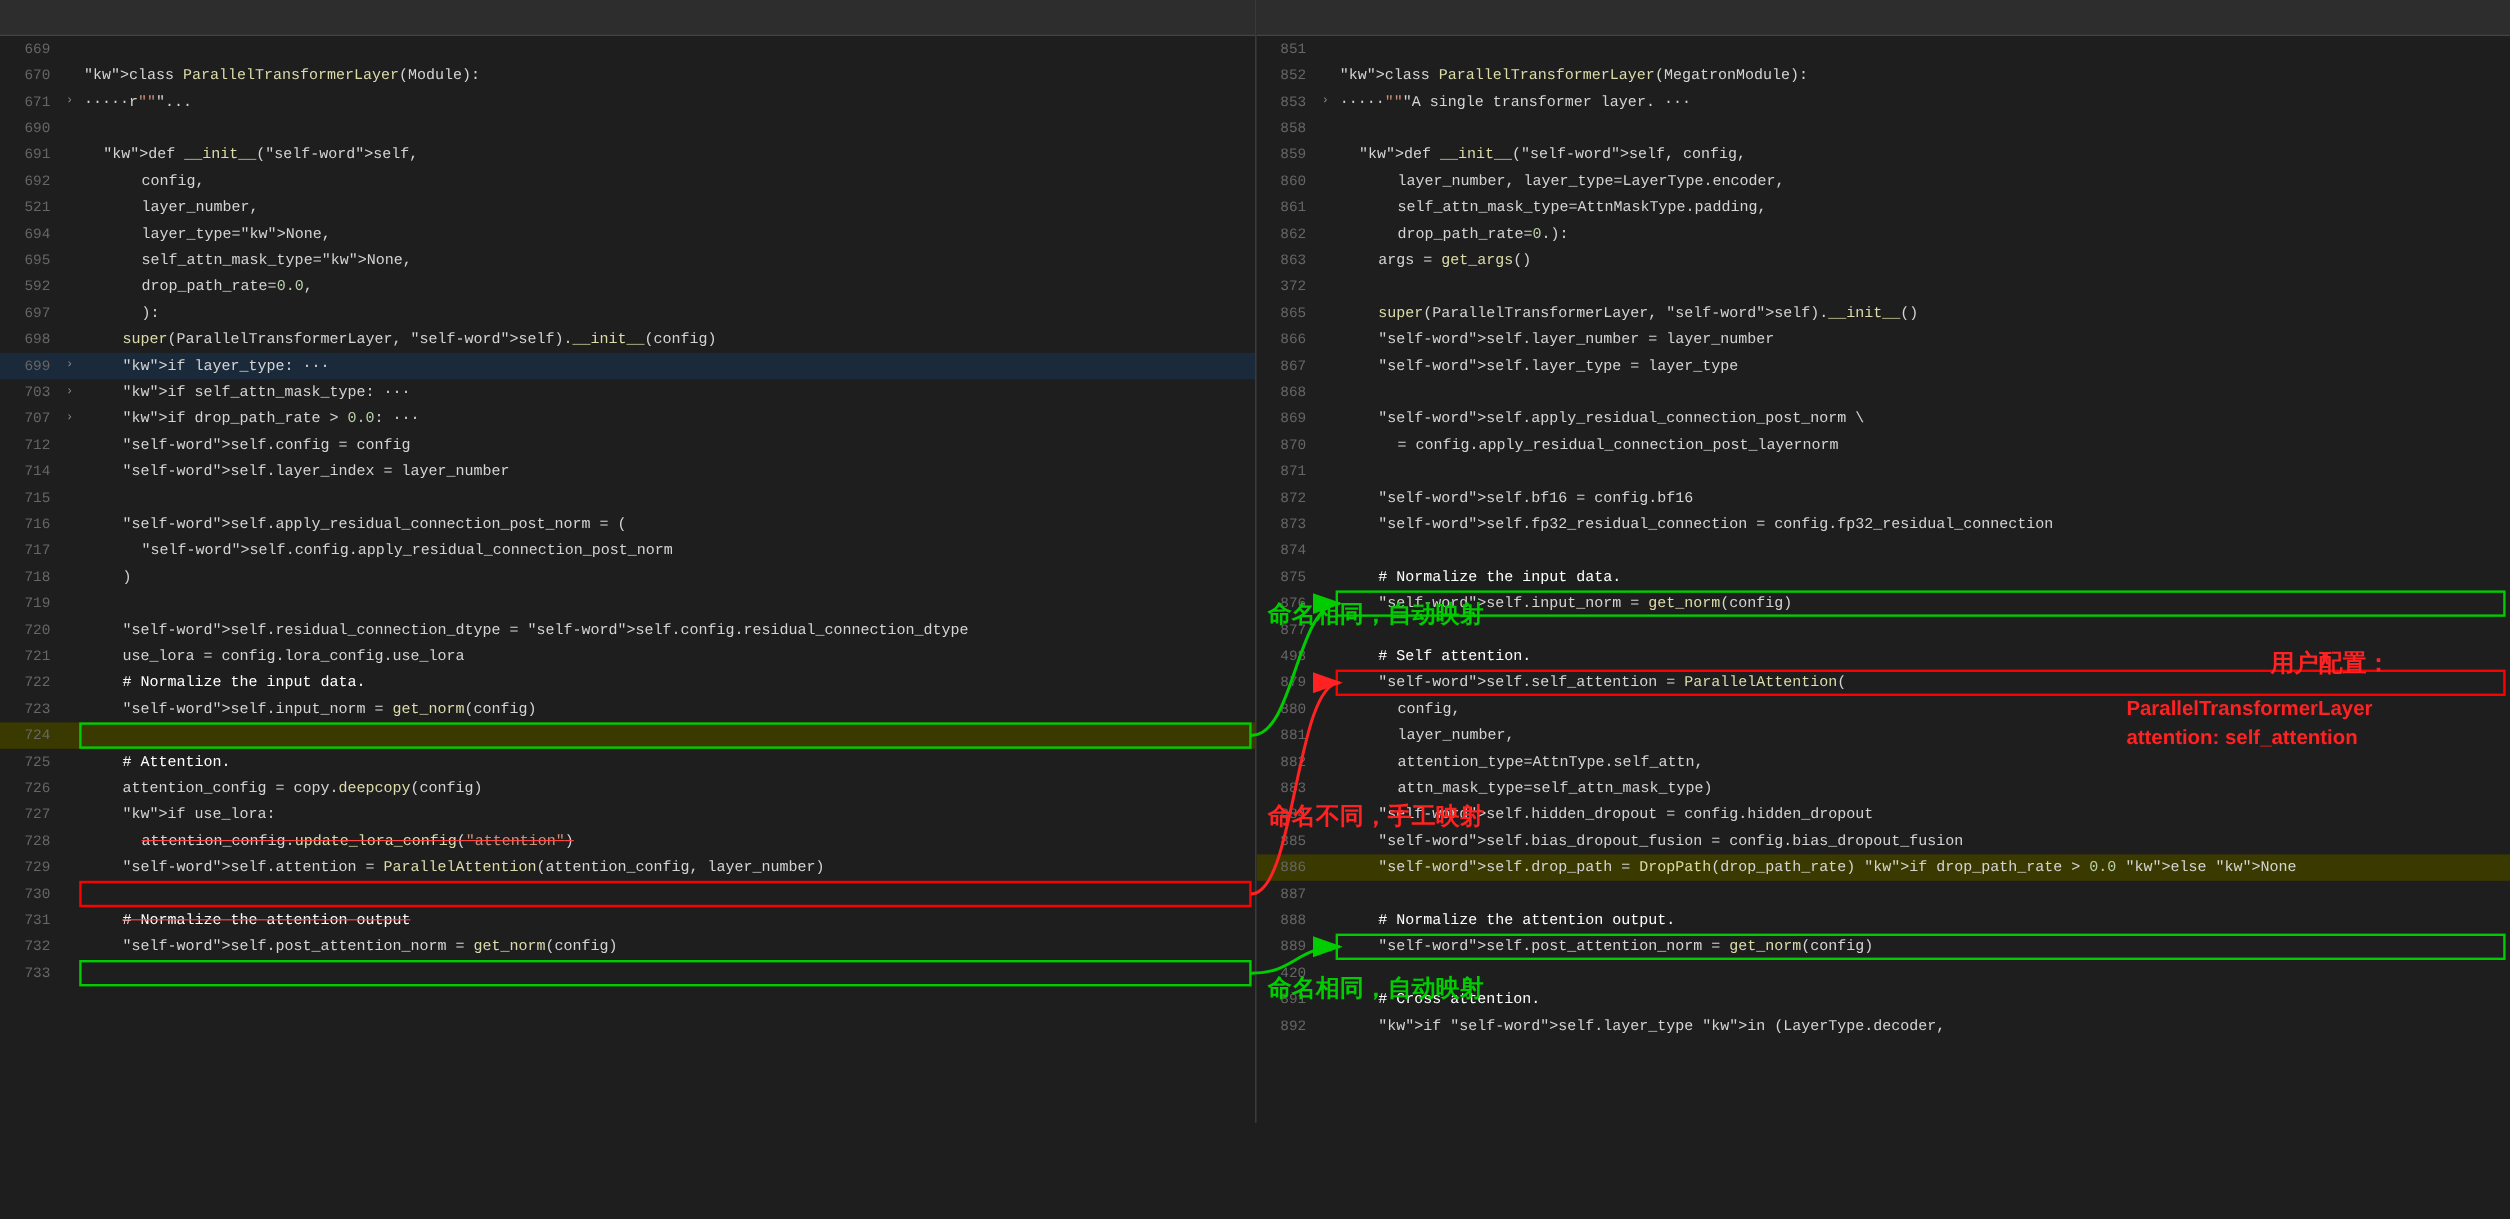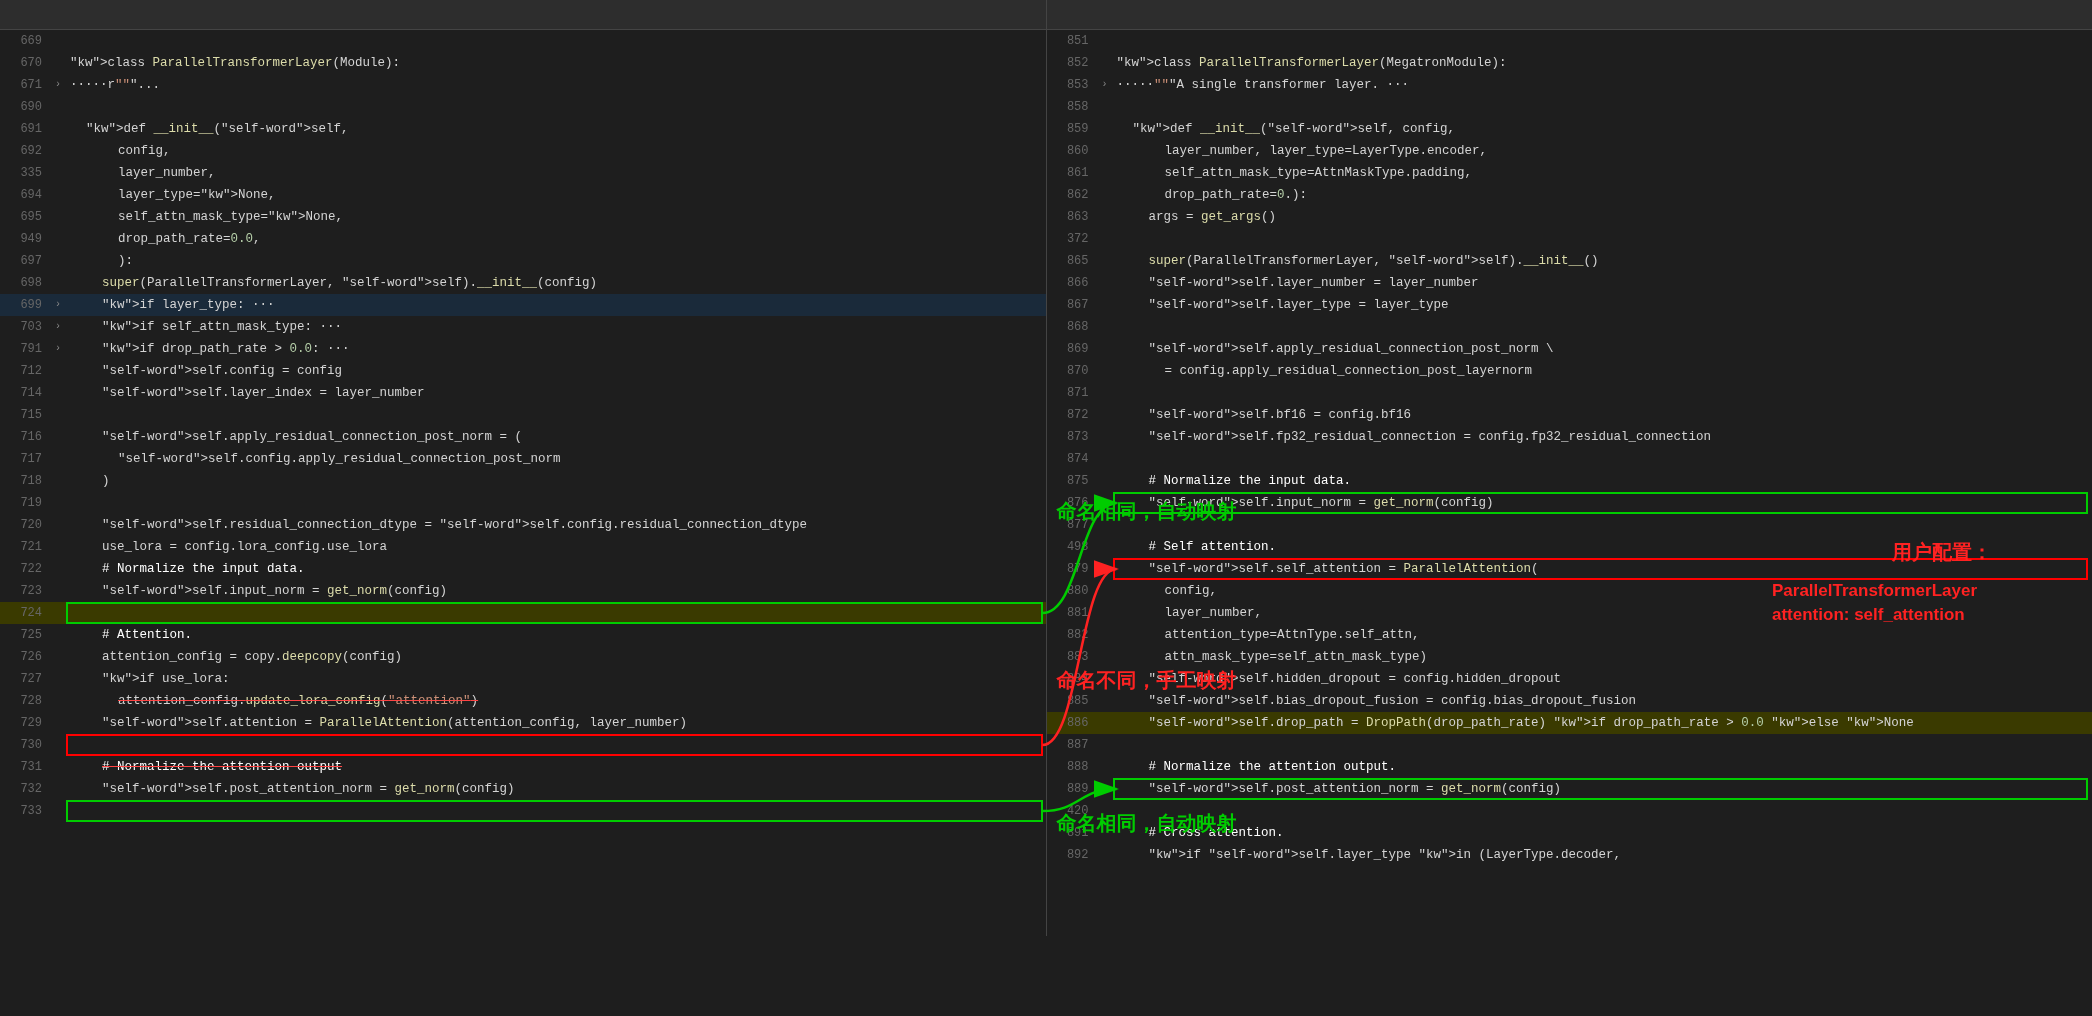--- a/index.html
+++ b/index.html
@@ -141,36 +141,36 @@
             <span class="line-num">691</span>
             <span class="fold-arrow"></span>
             <span class="code-content" style="padding-left: 20px;"><span class="&lt;span">"kw"</span>&gt;def <span class="fn">__init__</span>(<span class="&lt;span">"self-word"</span>&gt;self,</span>
           </div>
           <div class="code-line">
             <span class="line-num">692</span>
             <span class="fold-arrow"></span>
             <span class="code-content" style="padding-left: 52px;">config,</span>
           </div>
           <div class="code-line">
-            <span class="line-num">335</span>
+            <span class="line-num">521</span>
             <span class="fold-arrow"></span>
             <span class="code-content" style="padding-left: 52px;">layer_number,</span>
           </div>
           <div class="code-line">
             <span class="line-num">694</span>
             <span class="fold-arrow"></span>
             <span class="code-content" style="padding-left: 52px;">layer_type=<span class="&lt;span">"kw"</span>&gt;None,</span>
           </div>
           <div class="code-line">
             <span class="line-num">695</span>
             <span class="fold-arrow"></span>
             <span class="code-content" style="padding-left: 52px;">self_attn_mask_type=<span class="&lt;span">"kw"</span>&gt;None,</span>
           </div>
           <div class="code-line">
-            <span class="line-num">949</span>
+            <span class="line-num">592</span>
             <span class="fold-arrow"></span>
             <span class="code-content" style="padding-left: 52px;">drop_path_rate=<span class="num">0.0</span>,</span>
           </div>
           <div class="code-line">
             <span class="line-num">697</span>
             <span class="fold-arrow"></span>
             <span class="code-content" style="padding-left: 52px;">):</span>
           </div>
           <div class="code-line">
             <span class="line-num">698</span>
@@ -181,21 +181,21 @@
             <span class="line-num">699</span>
             <span class="fold-arrow">›</span>
             <span class="code-content" style="padding-left: 36px;"><span class="&lt;span">"kw"</span>&gt;if layer_type: ···</span>
           </div>
           <div class="code-line">
             <span class="line-num">703</span>
             <span class="fold-arrow">›</span>
             <span class="code-content" style="padding-left: 36px;"><span class="&lt;span">"kw"</span>&gt;if self_attn_mask_type: ···</span>
           </div>
           <div class="code-line">
-            <span class="line-num">791</span>
+            <span class="line-num">707</span>
             <span class="fold-arrow">›</span>
             <span class="code-content" style="padding-left: 36px;"><span class="&lt;span">"kw"</span>&gt;if drop_path_rate &gt; <span class="num">0.0</span>: ···</span>
           </div>
           <div class="code-line">
             <span class="line-num">712</span>
             <span class="fold-arrow"></span>
             <span class="code-content" style="padding-left: 36px;"><span class="&lt;span">"self-word"</span>&gt;self.config = config</span>
           </div>
           <div class="code-line">
             <span class="line-num">714</span>

